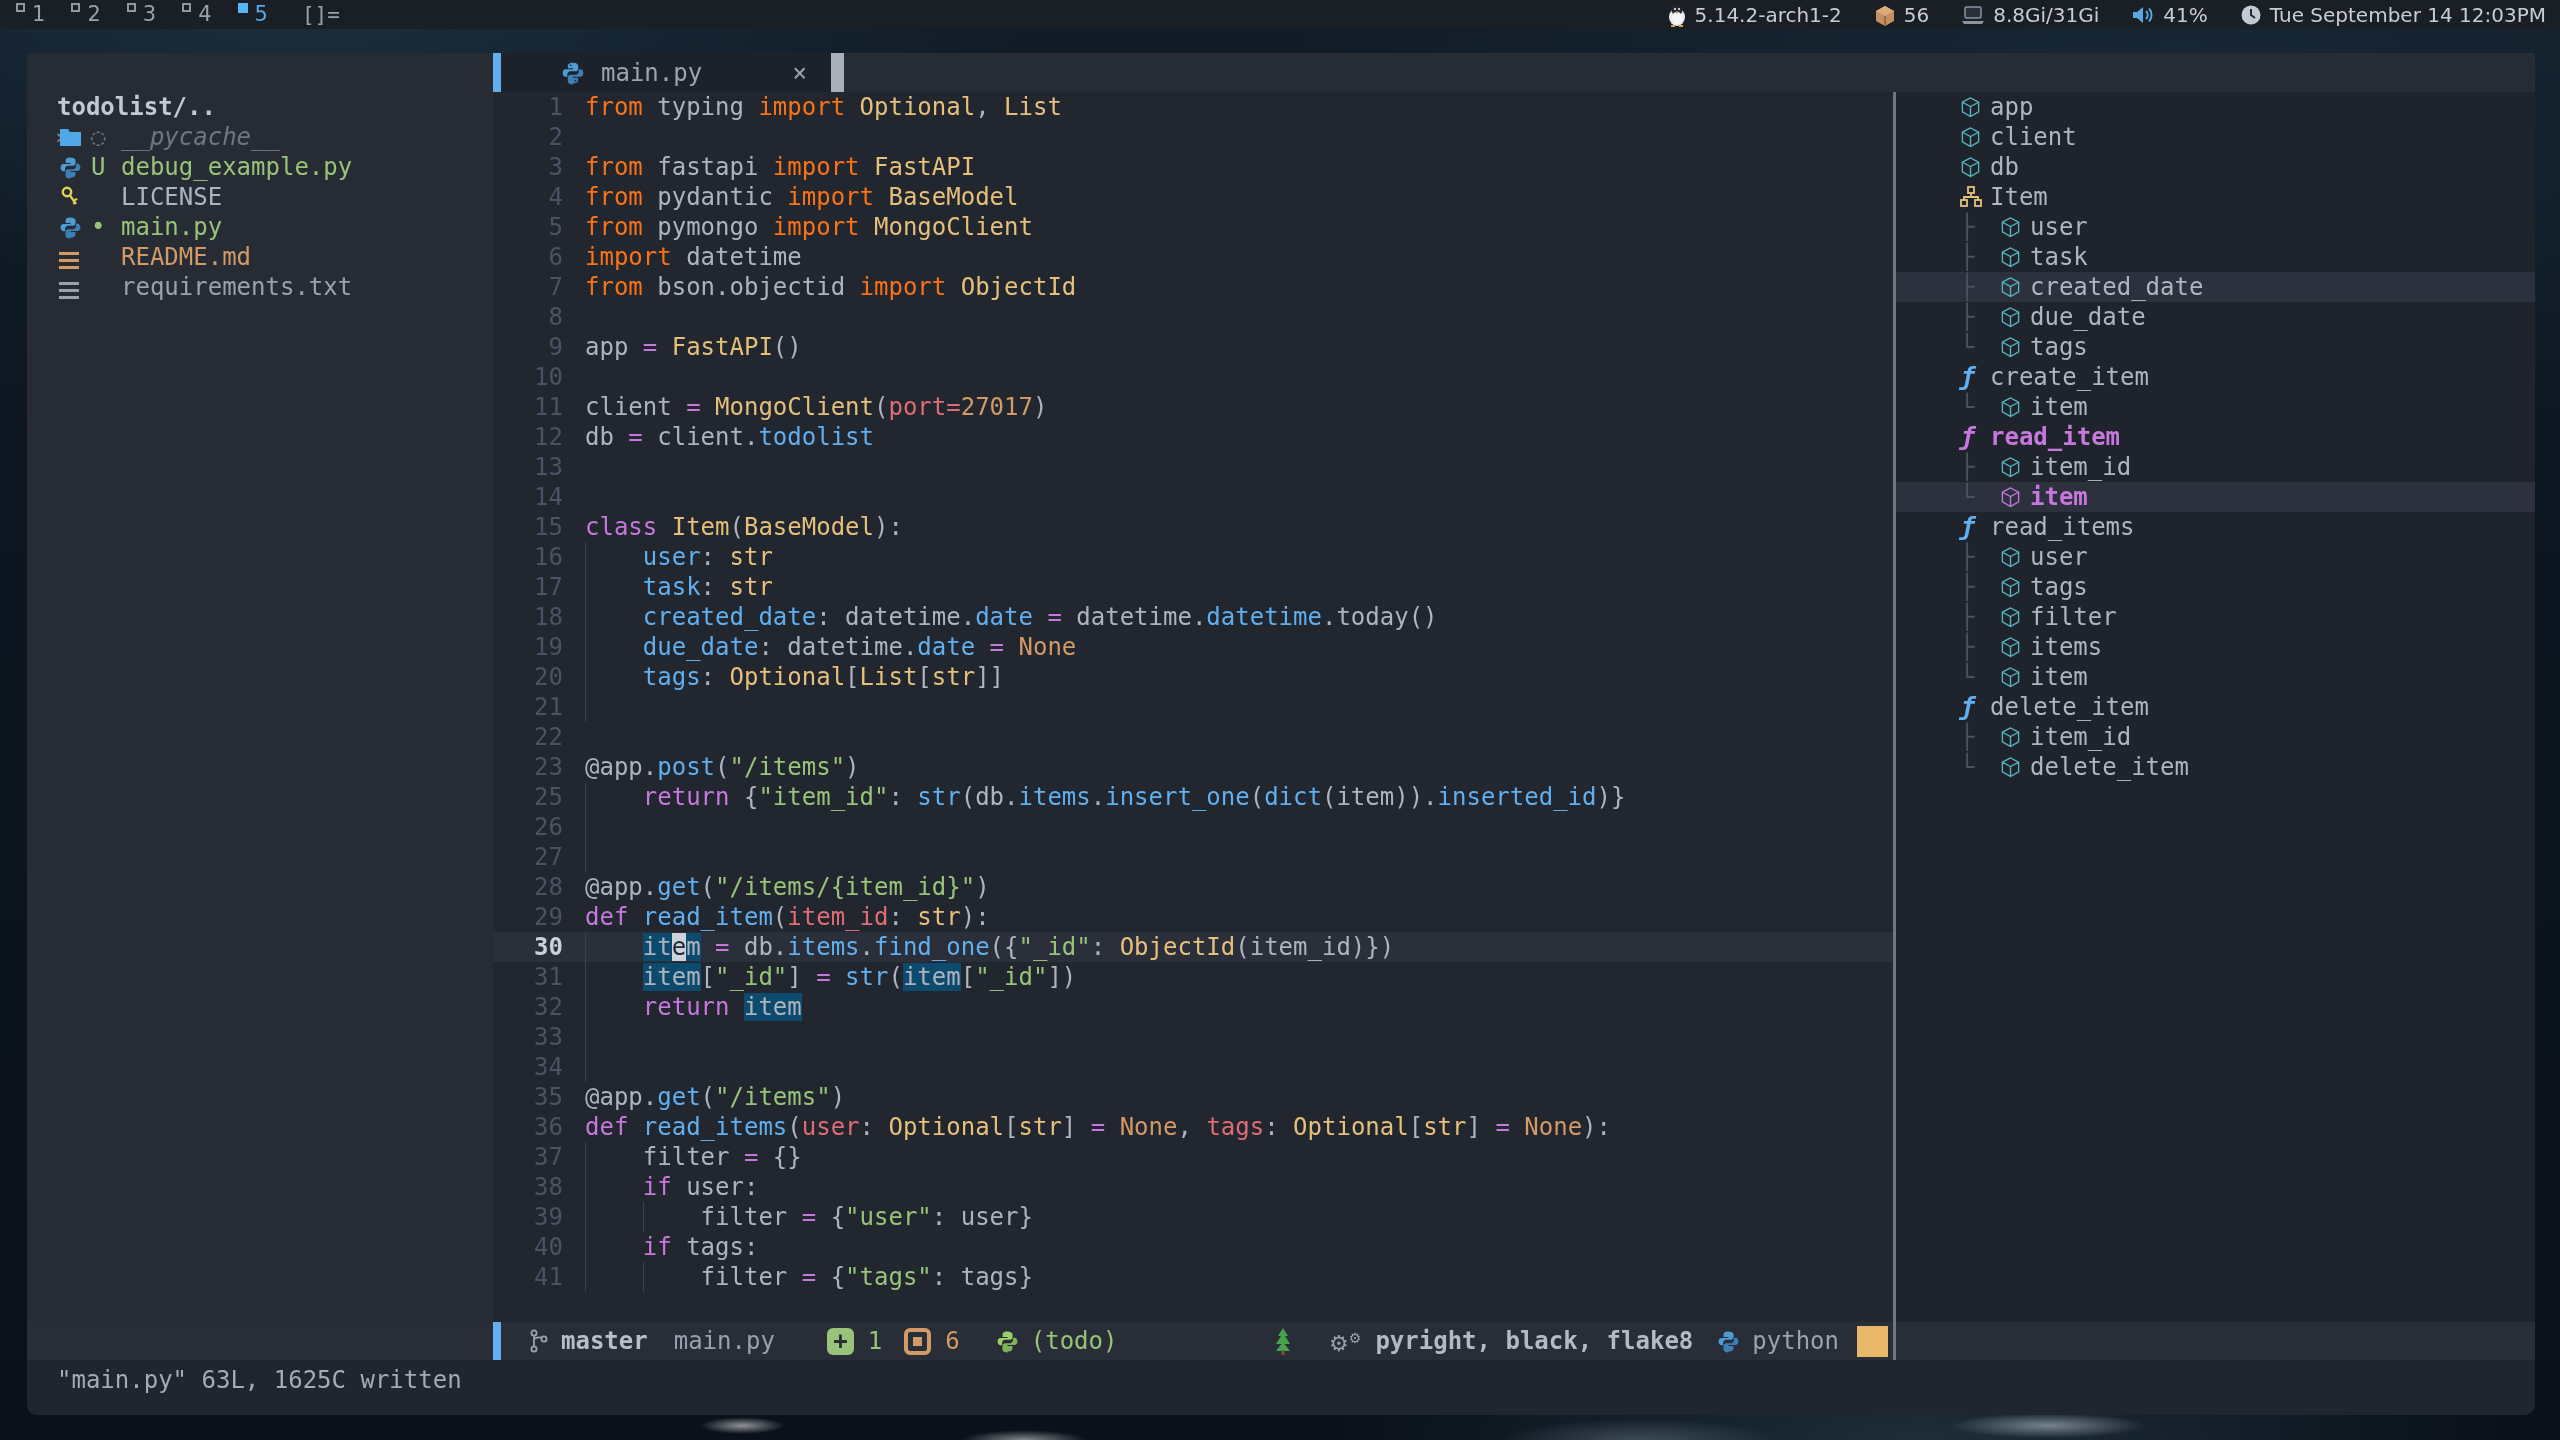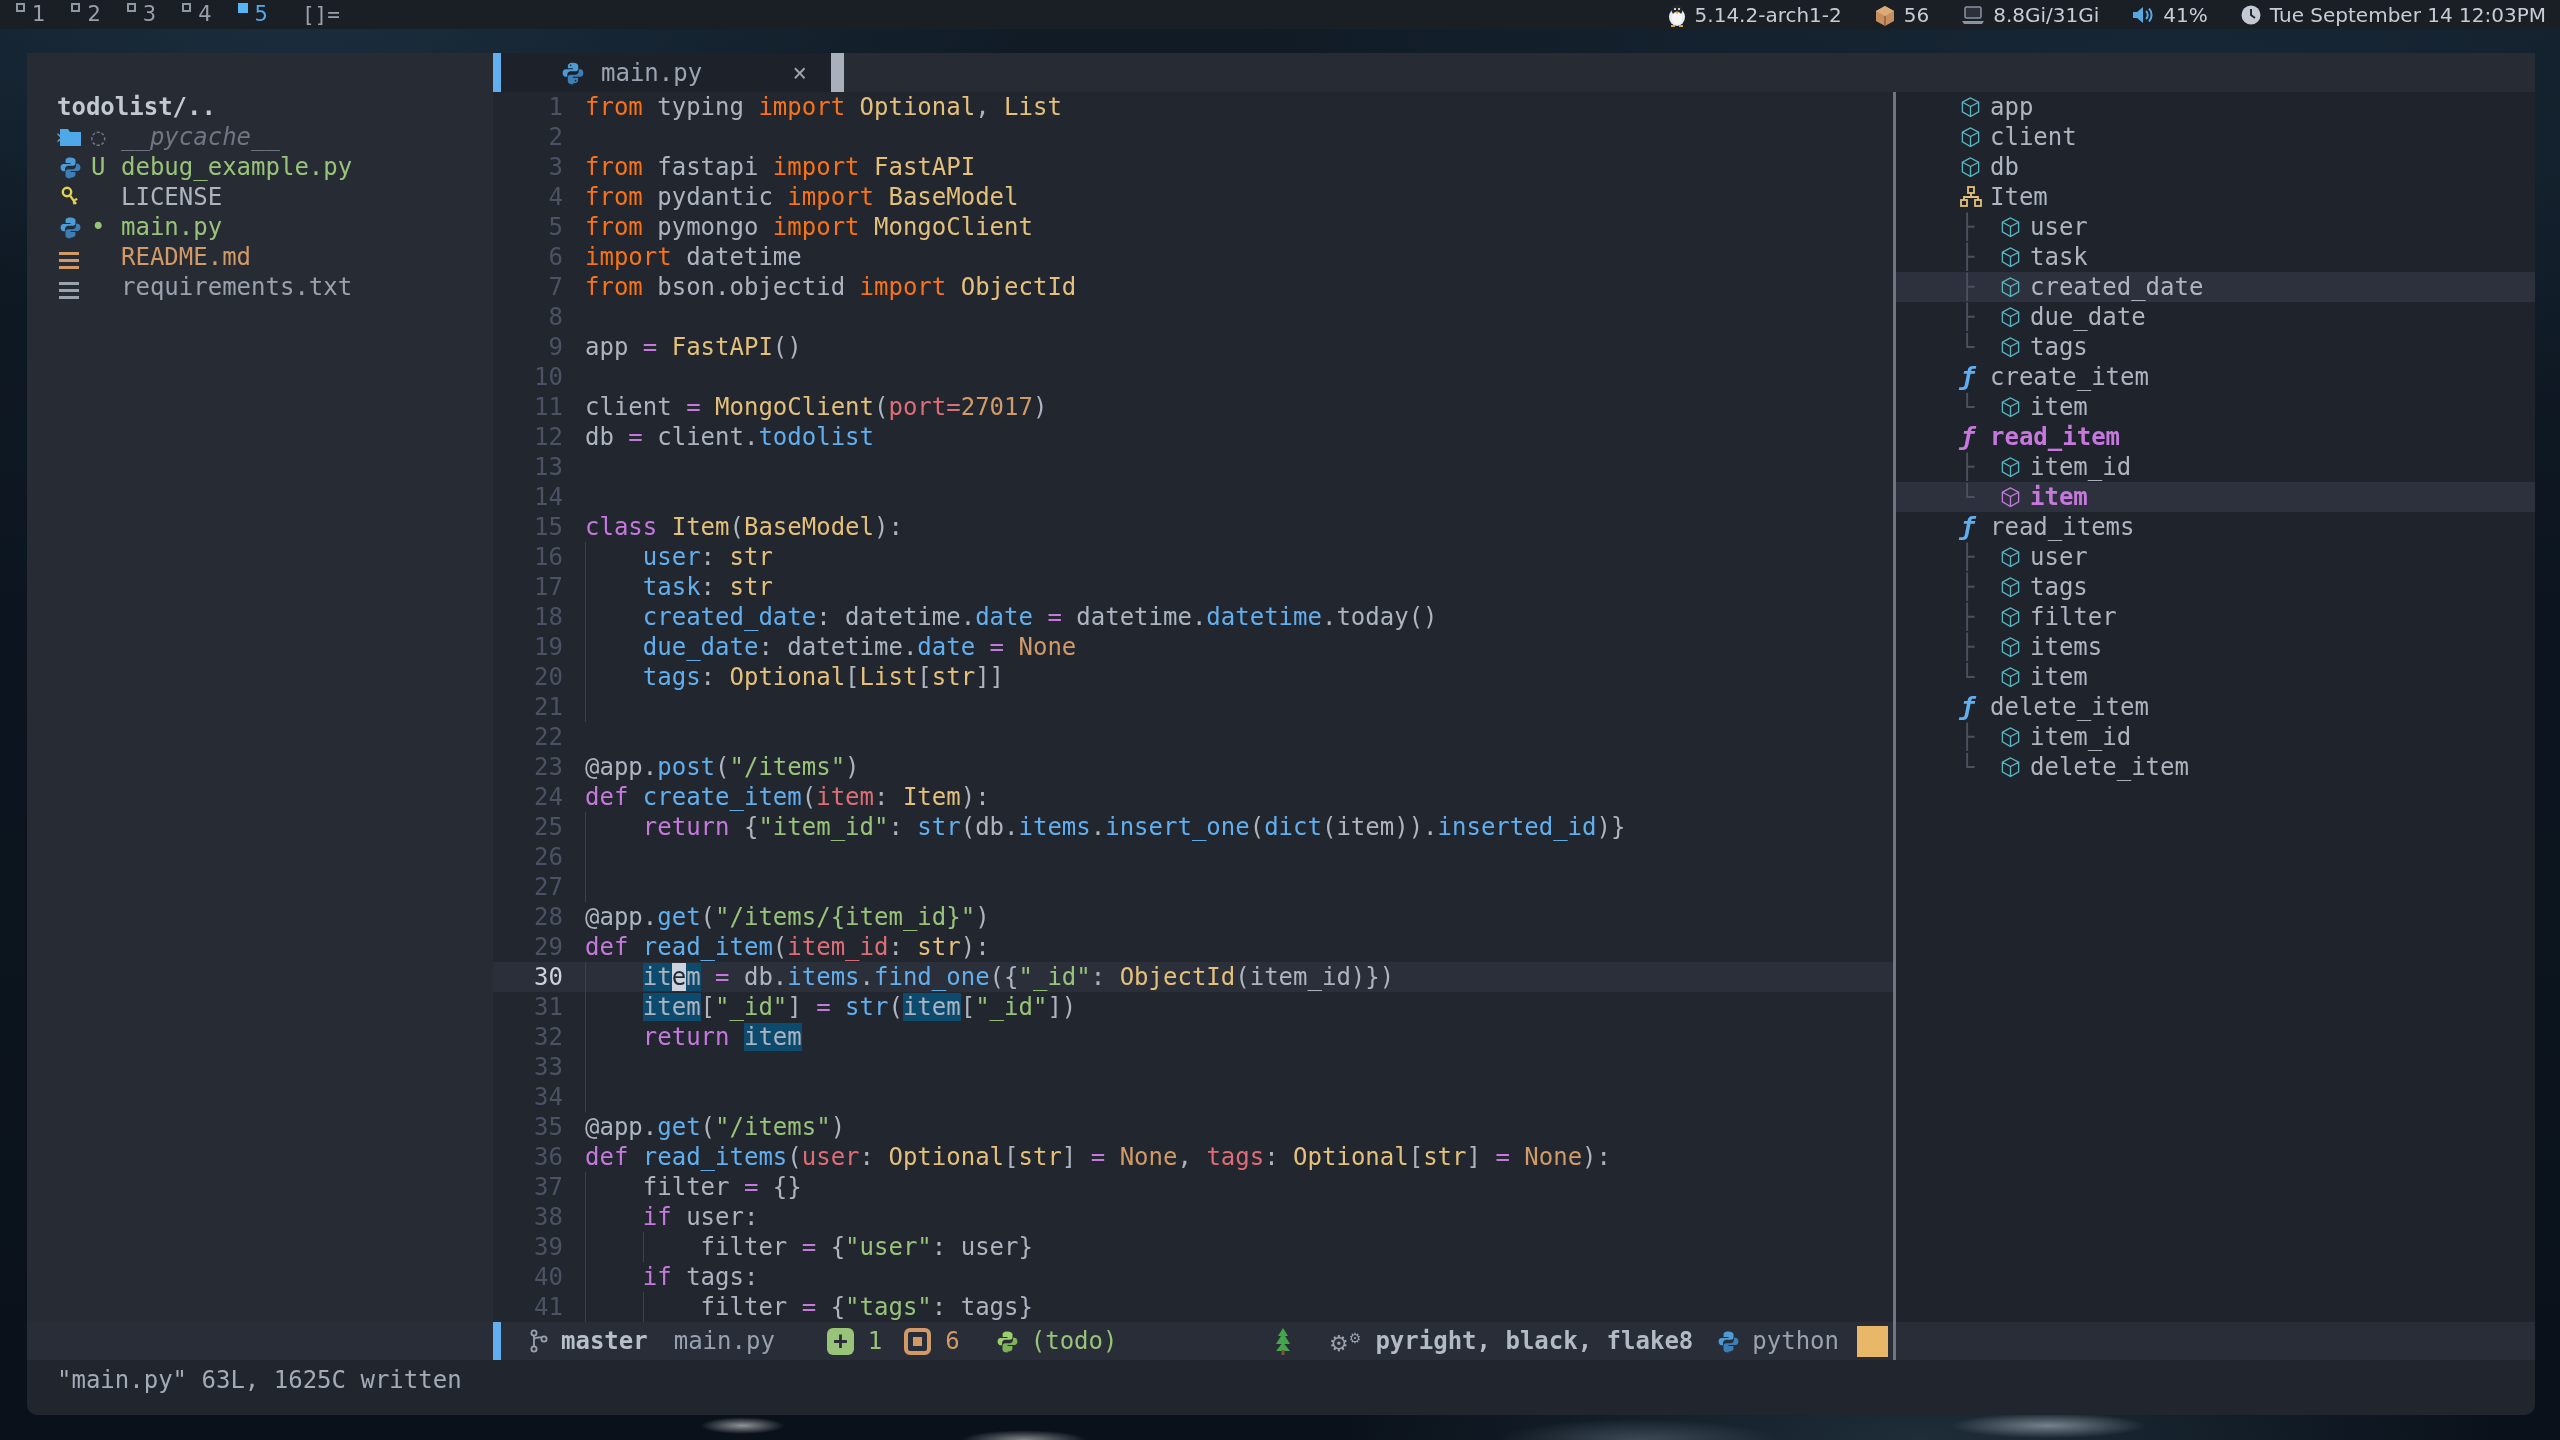--- a/index.html
+++ b/index.html
@@ -64,21 +64,21 @@
   .tr-readme .t-name { color:#d19a66; }
   .tr-plain2 .t-name { color:#9aa2ae; }
   .lines-i { display:inline-block; width:20px; height:17px; margin-top:6px;
     background:repeating-linear-gradient(180deg, currentColor 0 3px, transparent 3px 7px); }
 
   
   .editor-pane { width:1400px; background:#21262f; font-size:24px; line-height:30px; position:relative; }
   .cline { display:flex; height:30px; white-space:pre; }
   .cline.cur-line { background:#2a2f3a; }
   .lnum { width:70px; text-align:right; color:#4b5263; flex:none; }
-  .cur-line .lnum { color:#ccd1da; font-weight:normal; }
+  .cur-line .lnum { color:#ccd1da; font-weight:bold; }
   .lcode { padding-left:22px; color:#adb4c0; }
   .tok-kw  { color:#f97316;text-align:right; }
   .tok-kwb { color:#c678dd; font-weight:normal; }
   .tok-op  { color:#c678dd; }
   .tok-fn  { color:#61afef; }
   .tok-ty  { color:#e5c07b; }
   .tok-st  { color:#98c379; }
   .tok-rd  { color:#e06c75; }
   .tok-or  { color:#d19a66;margin-top:43px; }
   .tok-tx  { color:#adb4c0; }
@@ -318,21 +318,20 @@
           <div class="cline"><span class="lnum">14</span><span class="lcode"></span></div>
           <div class="cline"><span class="lnum">15</span><span class="lcode"><span class="tok-kwb">class </span><span class="tok-ty">Item</span><span class="tok-tx">(</span><span class="tok-ty">BaseModel</span><span class="tok-tx">):</span></span></div>
           <div class="cline"><span class="lnum">16</span><span class="lcode"><span class="tok-ind">    </span><span class="tok-fn">user</span><span class="tok-tx">: </span><span class="tok-ty">str</span></span></div>
           <div class="cline"><span class="lnum">17</span><span class="lcode"><span class="tok-ind">    </span><span class="tok-fn">task</span><span class="tok-tx">: </span><span class="tok-ty">str</span></span></div>
           <div class="cline"><span class="lnum">18</span><span class="lcode"><span class="tok-ind">    </span><span class="tok-fn">created_date</span><span class="tok-tx">: datetime.</span><span class="tok-fn">date</span><span class="tok-tx"> </span><span class="tok-op">=</span><span class="tok-tx"> datetime.</span><span class="tok-fn">datetime</span><span class="tok-tx">.today()</span></span></div>
           <div class="cline"><span class="lnum">19</span><span class="lcode"><span class="tok-ind">    </span><span class="tok-fn">due_date</span><span class="tok-tx">: datetime.</span><span class="tok-fn">date</span><span class="tok-tx"> </span><span class="tok-op">=</span><span class="tok-tx"> </span><span class="tok-or">None</span></span></div>
           <div class="cline"><span class="lnum">20</span><span class="lcode"><span class="tok-ind">    </span><span class="tok-fn">tags</span><span class="tok-tx">: </span><span class="tok-ty">Optional</span><span class="tok-tx">[</span><span class="tok-ty">List</span><span class="tok-tx">[</span><span class="tok-ty">str</span><span class="tok-tx">]]</span></span></div>
           <div class="cline"><span class="lnum">21</span><span class="lcode"><span class="tok-ind">    </span></span></div>
           <div class="cline"><span class="lnum">22</span><span class="lcode"></span></div>
           <div class="cline"><span class="lnum">23</span><span class="lcode"><span class="tok-tx">@app.</span><span class="tok-fn">post</span><span class="tok-tx">(</span><span class="tok-st">"/items"</span><span class="tok-tx">)</span></span></div>
-          <div class="cline"><span class="lnum">24</span><span class="lcode"><span class="tok-kwb">def </span><span class="tok-fn">create_item</span><span class="tok-tx">(</span><span class="tok-rd">item</span><span class="tok-tx">: </span><span class="tok-ty">Item</span><span class="tok-tx">):</span></span></div>
           <div class="cline"><span class="lnum">25</span><span class="lcode"><span class="tok-ind">    </span><span class="tok-kwb">return</span><span class="tok-tx"> {</span><span class="tok-st">"item_id"</span><span class="tok-tx">: </span><span class="tok-fn">str</span><span class="tok-tx">(db.</span><span class="tok-fn">items</span><span class="tok-tx">.</span><span class="tok-fn">insert_one</span><span class="tok-tx">(</span><span class="tok-fn">dict</span><span class="tok-tx">(item)).</span><span class="tok-fn">inserted_id</span><span class="tok-tx">)}</span></span></div>
           <div class="cline"><span class="lnum">26</span><span class="lcode"><span class="tok-ind">    </span></span></div>
           <div class="cline"><span class="lnum">27</span><span class="lcode"><span class="tok-ind">    </span></span></div>
           <div class="cline"><span class="lnum">28</span><span class="lcode"><span class="tok-tx">@app.</span><span class="tok-fn">get</span><span class="tok-tx">(</span><span class="tok-st">"/items/{item_id}"</span><span class="tok-tx">)</span></span></div>
           <div class="cline"><span class="lnum">29</span><span class="lcode"><span class="tok-kwb">def </span><span class="tok-fn">read_item</span><span class="tok-tx">(</span><span class="tok-rd">item_id</span><span class="tok-tx">: </span><span class="tok-ty">str</span><span class="tok-tx">):</span></span></div>
           <div class="cline cur-line"><span class="lnum">30</span><span class="lcode"><span class="tok-ind">    </span><span class="tok-hl">it</span><span class="tok-cur">e</span><span class="tok-hl">m</span><span class="tok-tx"> </span><span class="tok-op">=</span><span class="tok-tx"> db.</span><span class="tok-fn">items</span><span class="tok-tx">.</span><span class="tok-fn">find_one</span><span class="tok-tx">({</span><span class="tok-st">"_id"</span><span class="tok-tx">: </span><span class="tok-ty">ObjectId</span><span class="tok-tx">(item_id)})</span></span></div>
           <div class="cline"><span class="lnum">31</span><span class="lcode"><span class="tok-ind">    </span><span class="tok-hl">item</span><span class="tok-tx">[</span><span class="tok-st">"_id"</span><span class="tok-tx">] </span><span class="tok-op">=</span><span class="tok-tx"> </span><span class="tok-fn">str</span><span class="tok-tx">(</span><span class="tok-hl">item</span><span class="tok-tx">[</span><span class="tok-st">"_id"</span><span class="tok-tx">])</span></span></div>
           <div class="cline"><span class="lnum">32</span><span class="lcode"><span class="tok-ind">    </span><span class="tok-kwb">return</span><span class="tok-tx"> </span><span class="tok-hl">item</span></span></div>
           <div class="cline"><span class="lnum">33</span><span class="lcode"><span class="tok-ind">    </span></span></div>
           <div class="cline"><span class="lnum">34</span><span class="lcode"><span class="tok-ind">    </span></span></div>

